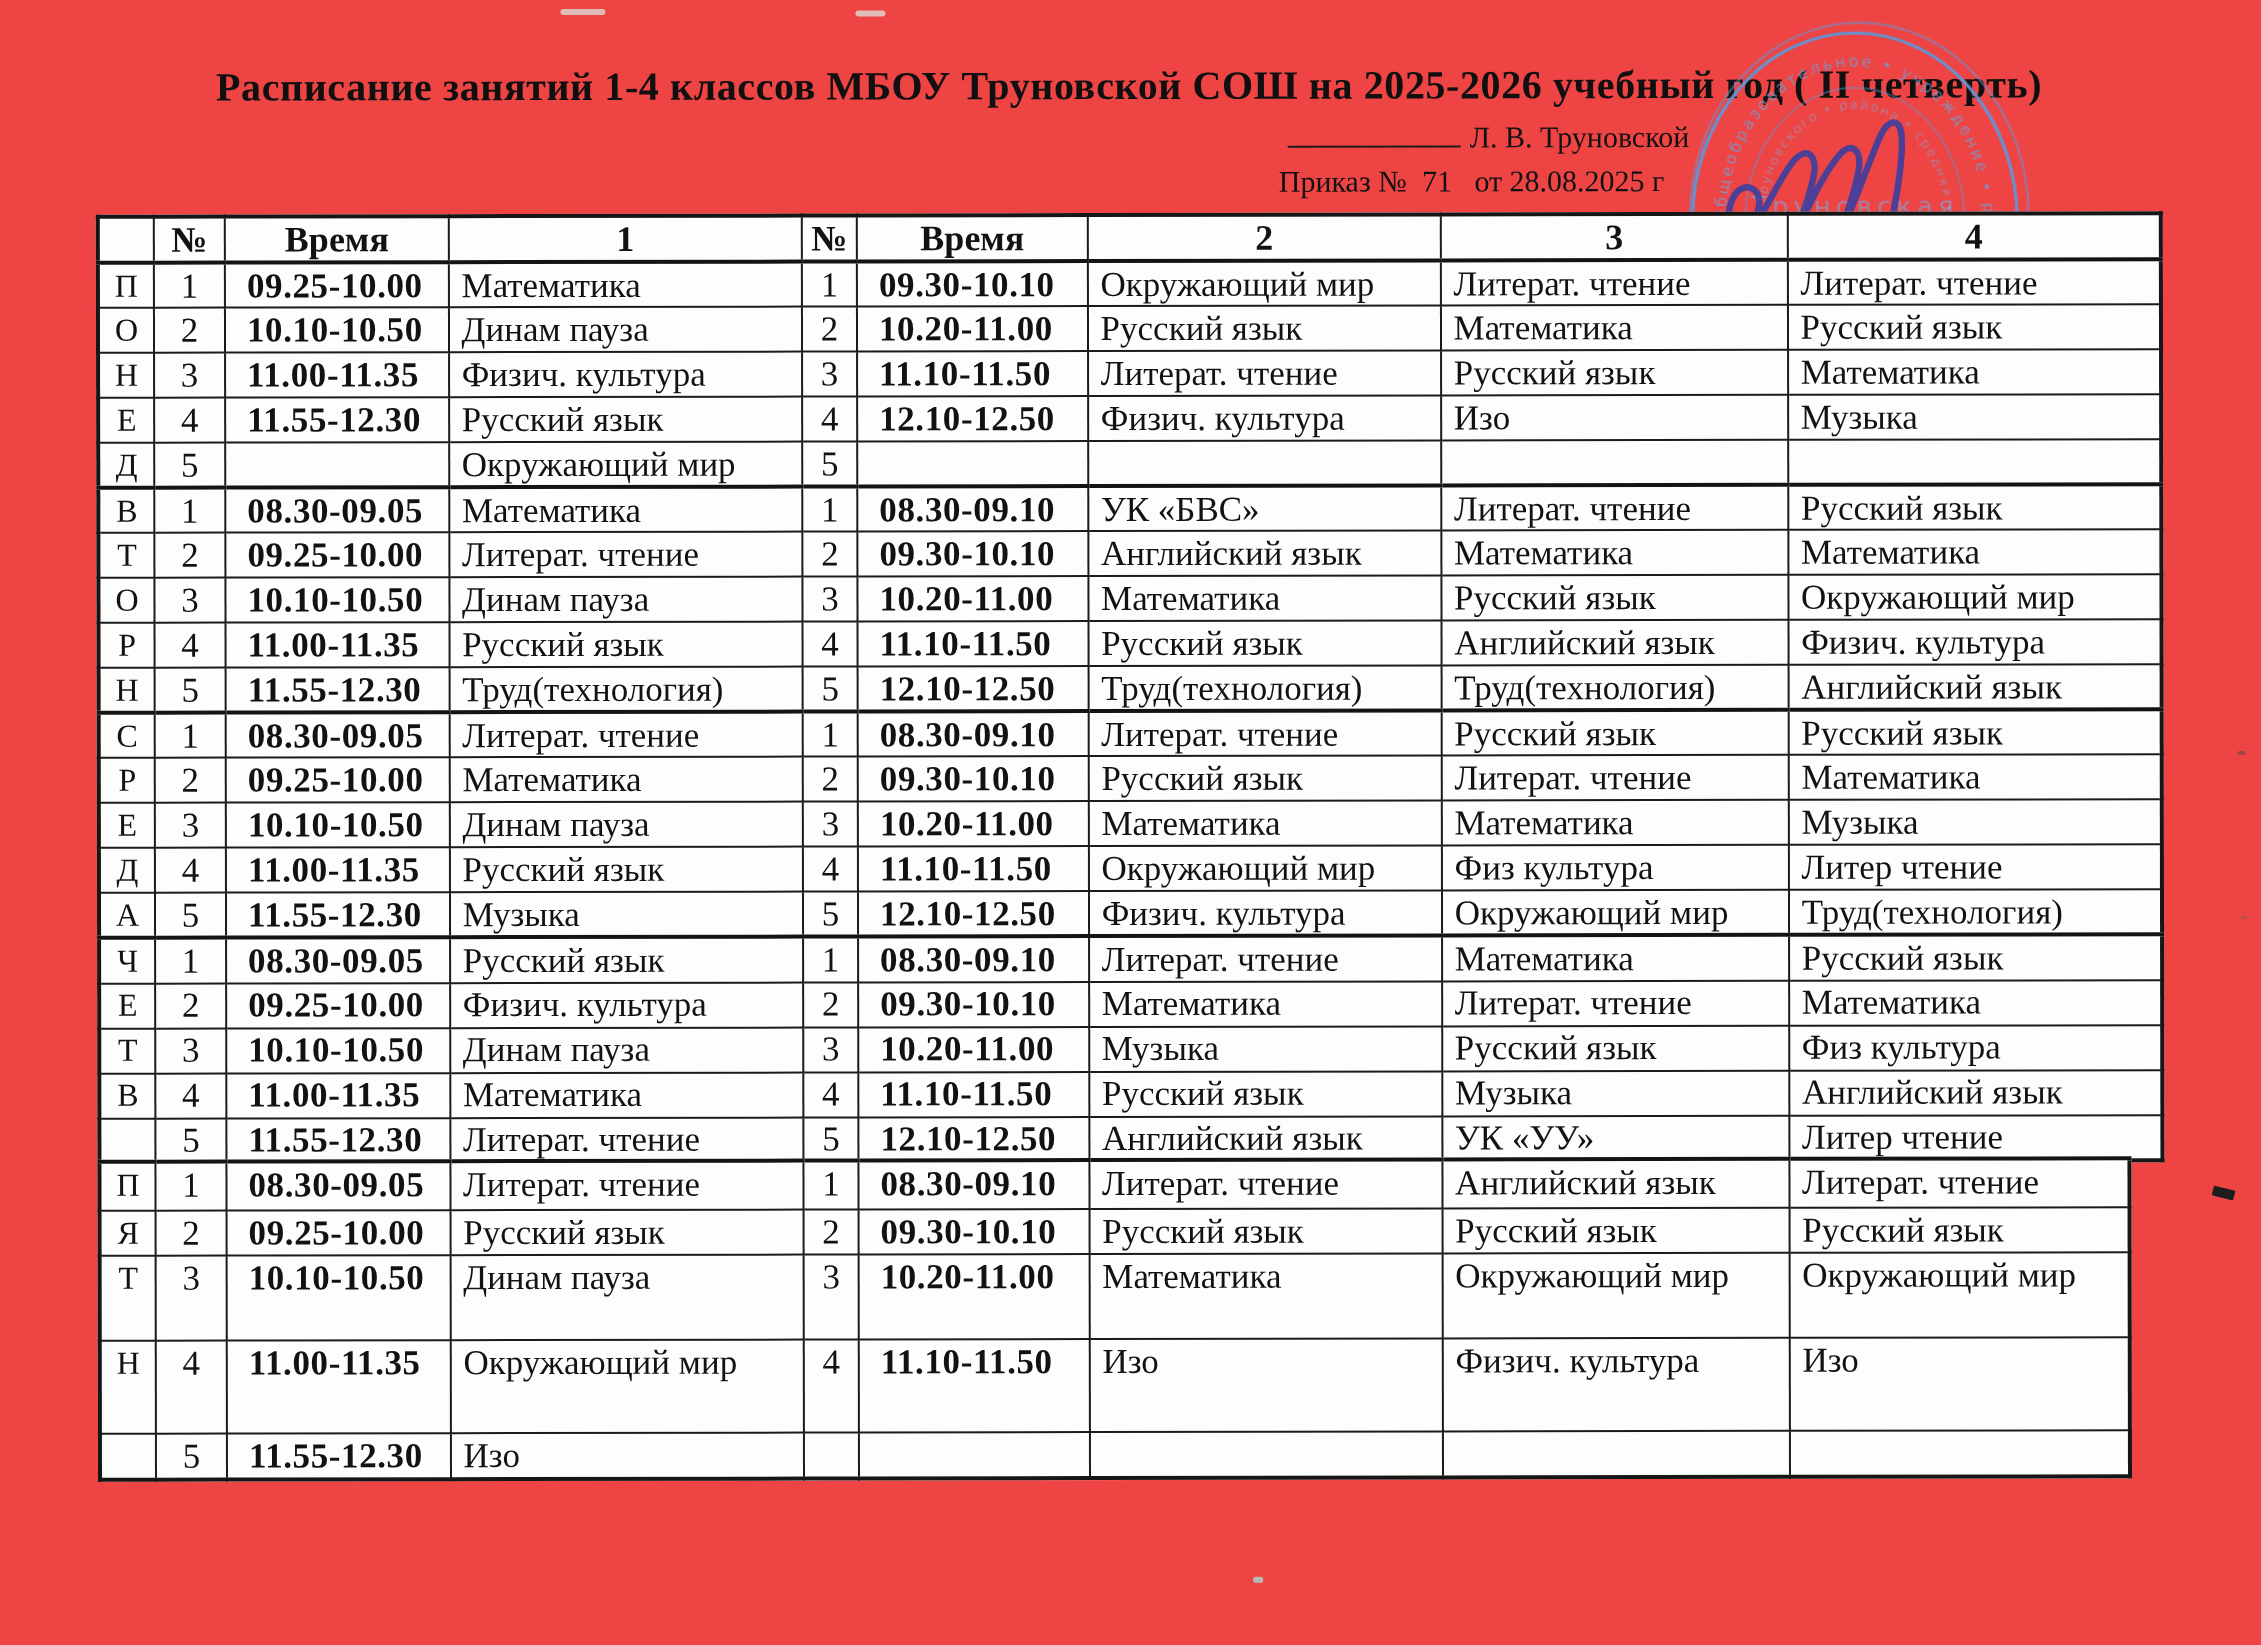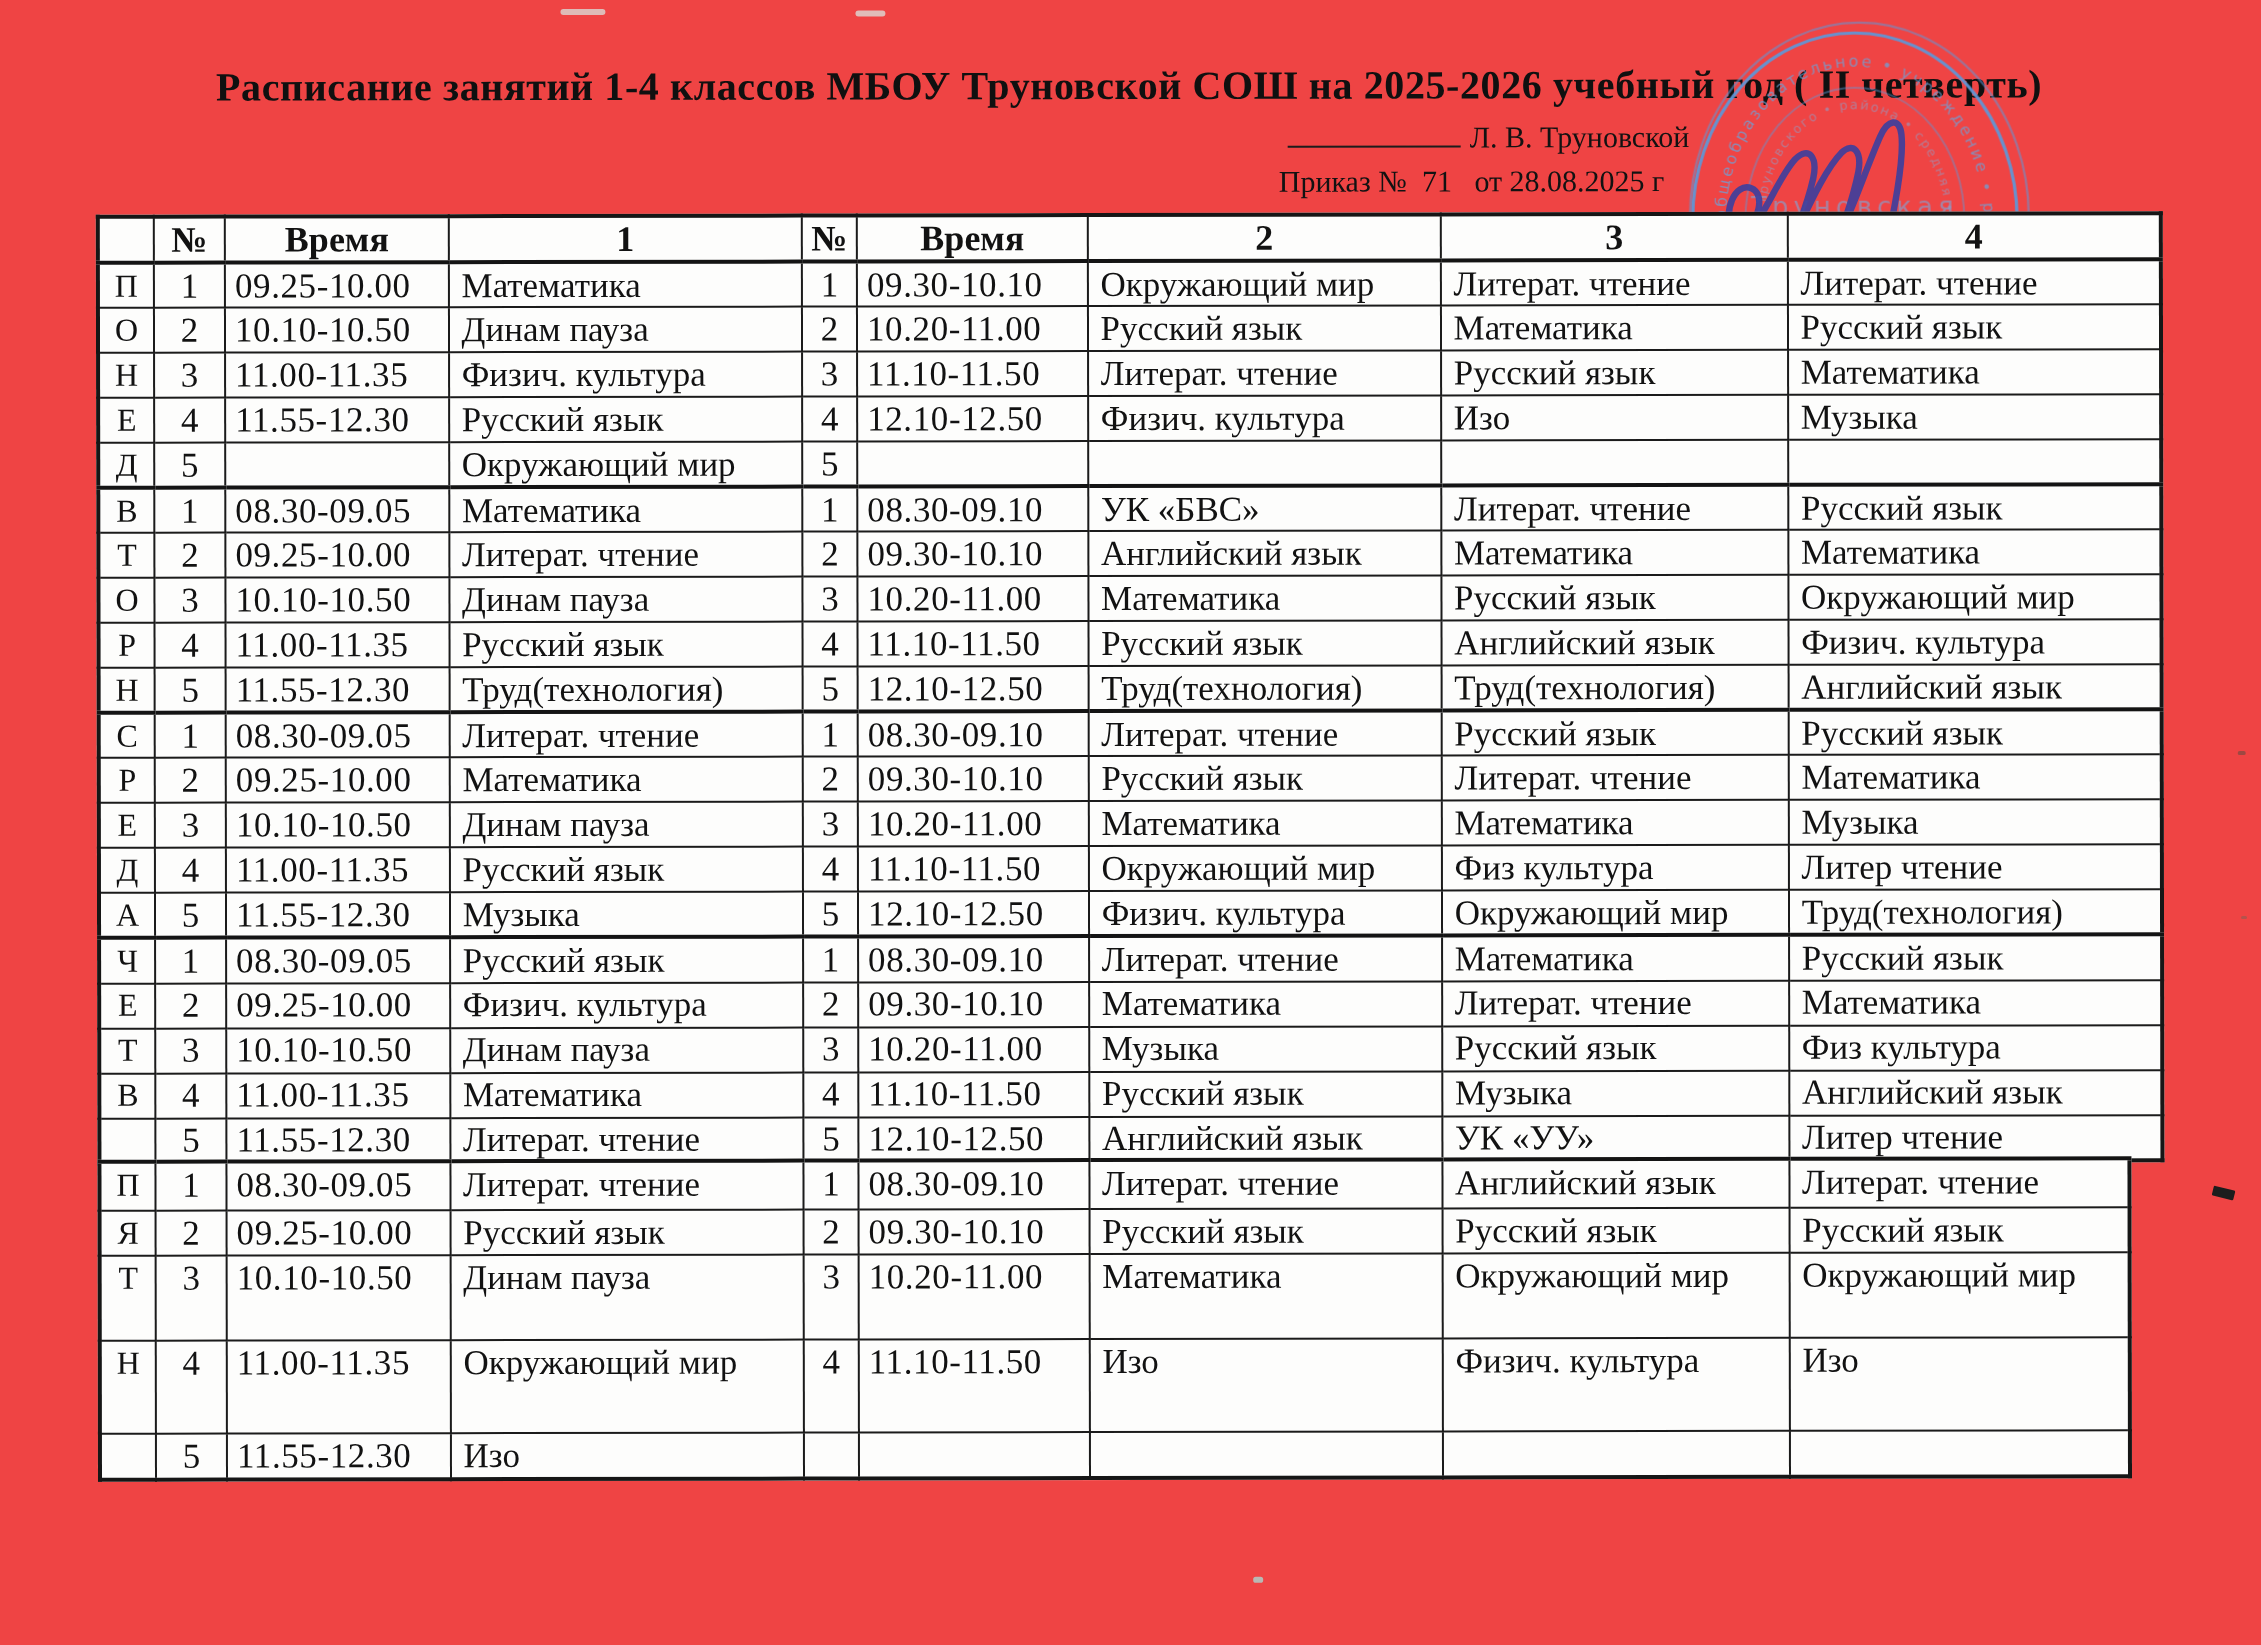--- a/index.html
+++ b/index.html
@@ -49,21 +49,21 @@
   }
   .sched thead tr{height:43px;}
   .sched thead th{
     font-size:36px;font-weight:bold;text-align:center;vertical-align:middle;
     border-bottom:3.9px solid #161616;padding:0;
   }
   .sched tbody tr{height:45px;}
   .sched td{font-size:35px;vertical-align:top;padding-top:1.9px;line-height:1.12;}
   .sched td.day{font-size:32px;text-align:center;padding-top:3.9px;}
   .sched td.num{text-align:center;}
-  .sched td.time{text-align:left;padding-left:9px;letter-spacing:0.6px;}
+  .sched td.time{text-align:left;padding-left:21px;letter-spacing:0.6px;font-weight:bold;}
   .sched td.subject{text-align:left;padding-left:11.6px;}
   .sched tr.block-first td{border-top:4.5px solid #141414;}
 
   
   .speck{position:absolute;pointer-events:none;}
   .speck-a{left:2212px;top:1190px;width:22px;height:10.3px;background:#1d1d1d;transform:rotate(14deg);border-radius:1.3px;}
   .speck-b{left:2238px;top:753px;width:7.7px;height:3.9px;background:#8a4a42;border-radius:1.9px;opacity:.8;}
   .speck-c{left:2241px;top:918px;width:6.4px;height:3.2px;background:#9a5a50;border-radius:1.9px;opacity:.7;}
   .speck-d{left:1252px;top:1577px;width:10.3px;height:5.8px;background:#b9b9b4;border-radius:2.6px;}
   .smudge-1{left:562px;top:7.7px;width:45px;height:6.4px;background:#d9d9d4;border-radius:3.2px;opacity:.8;}

